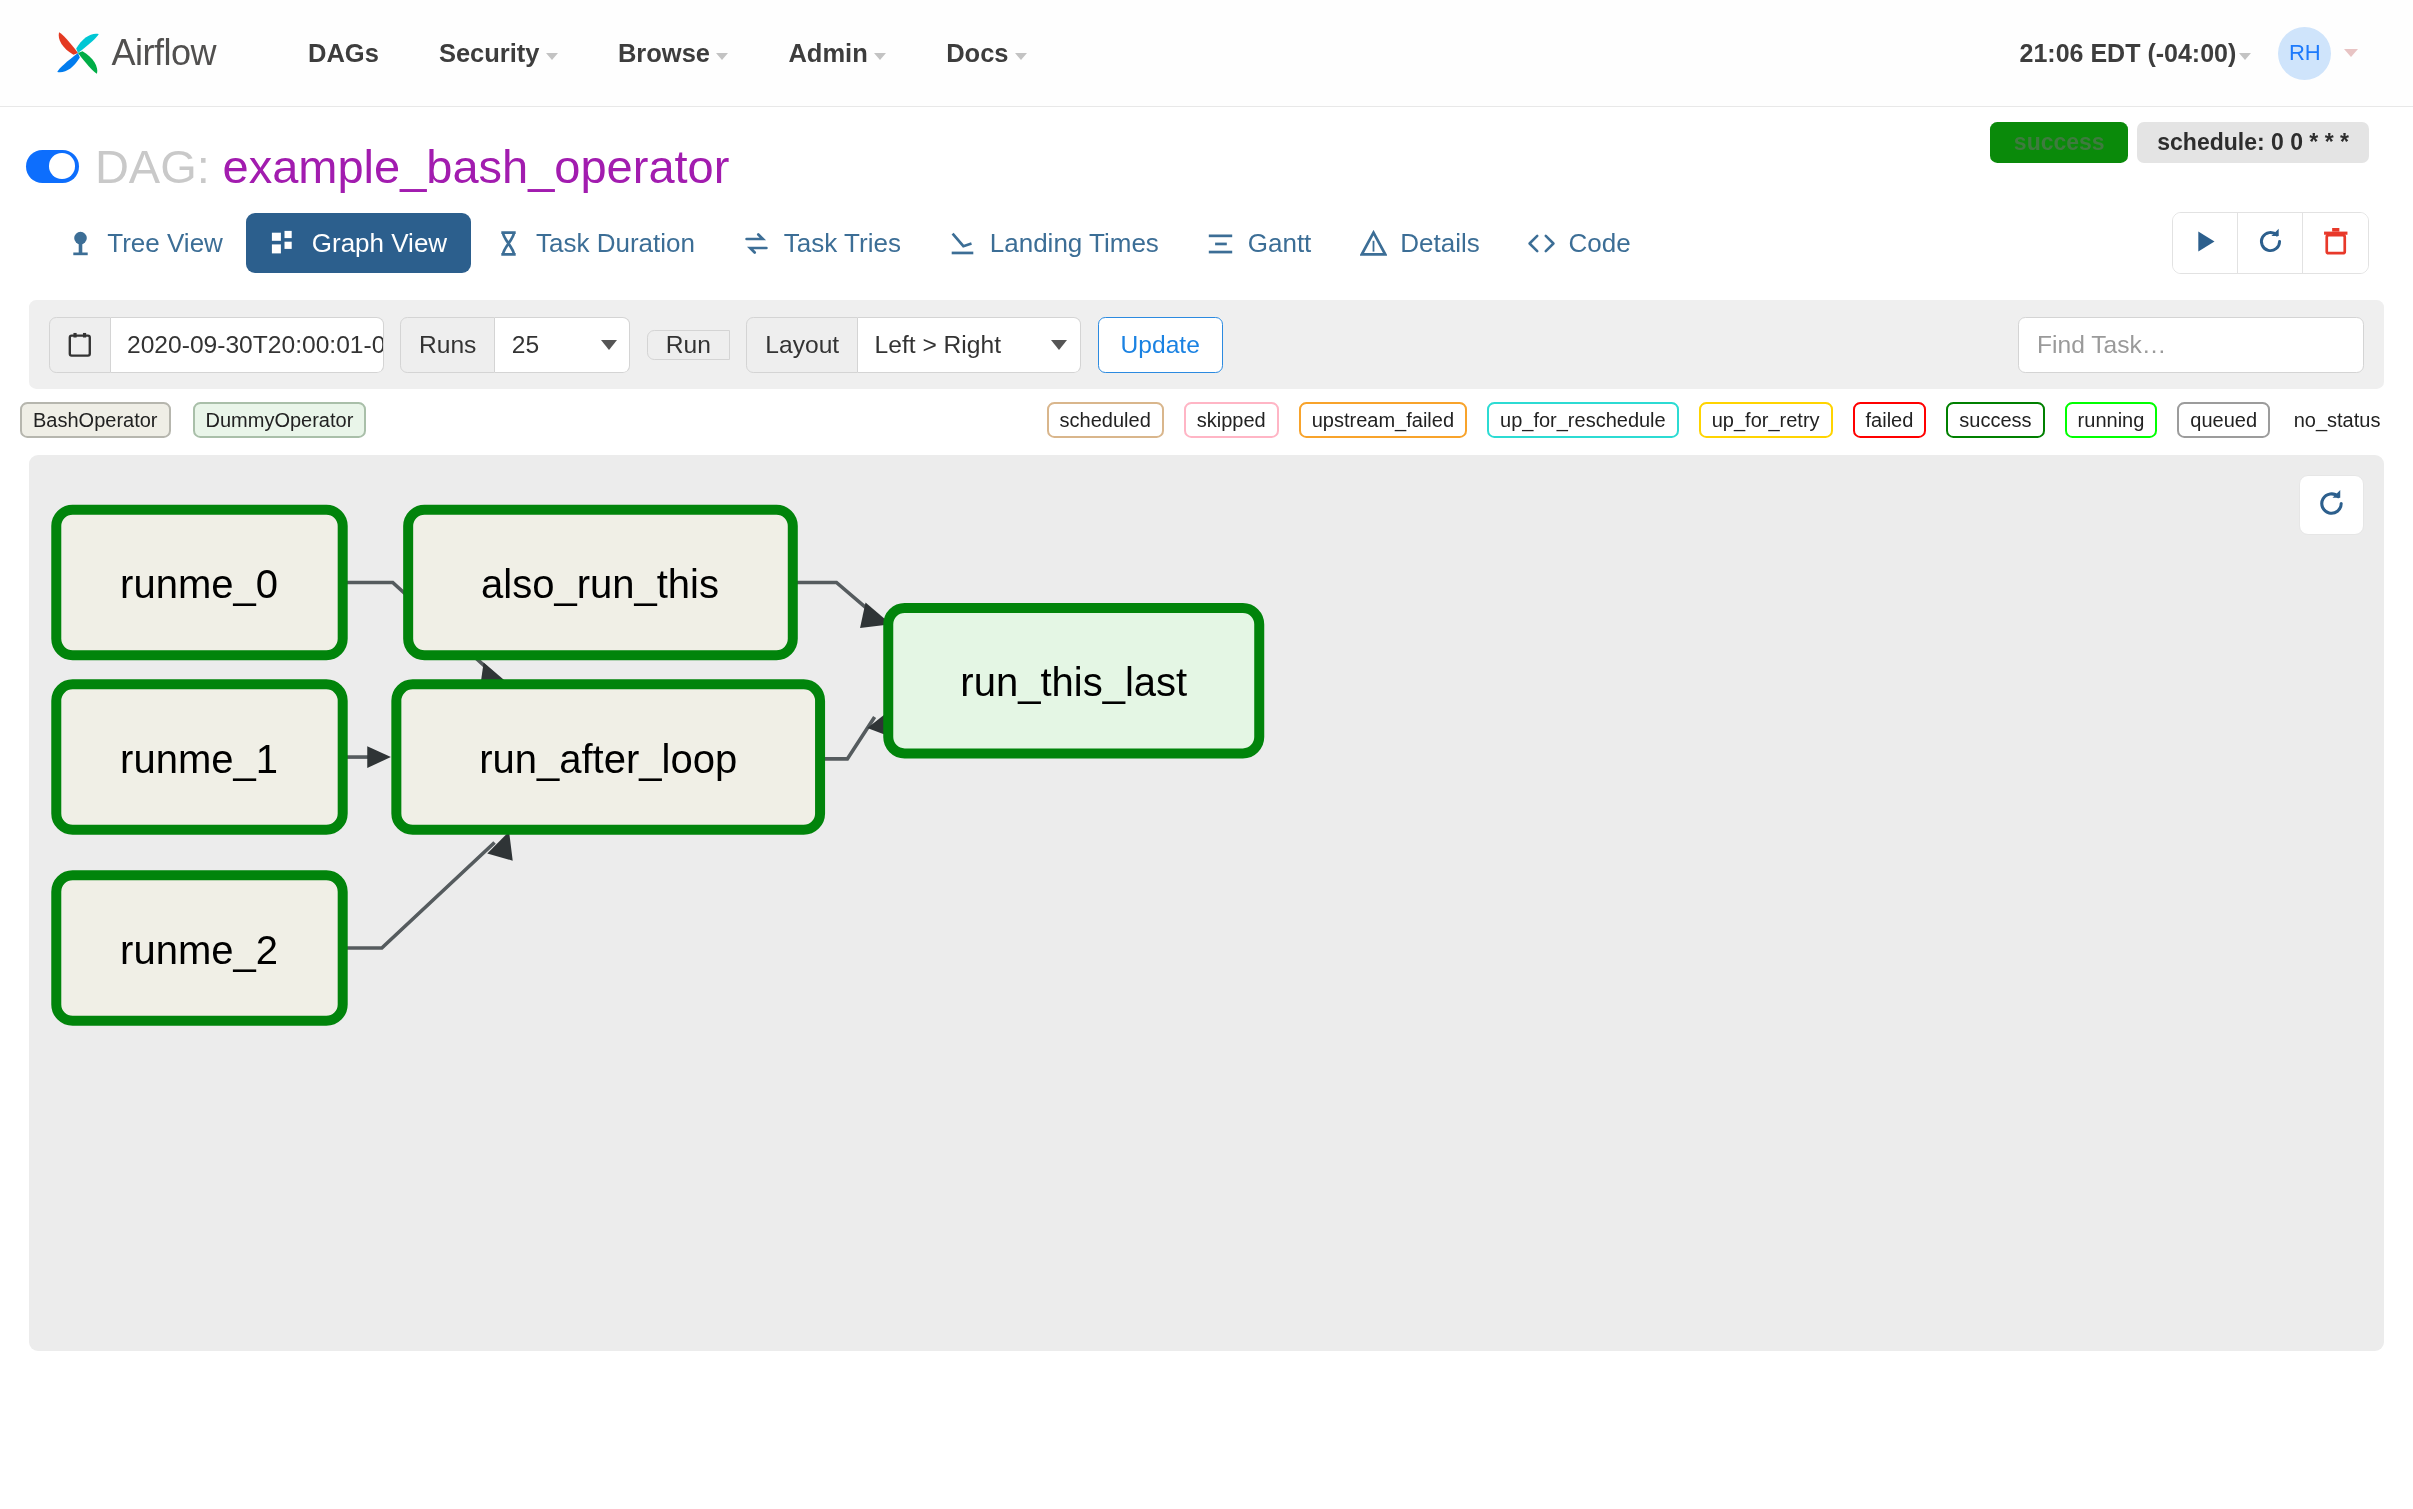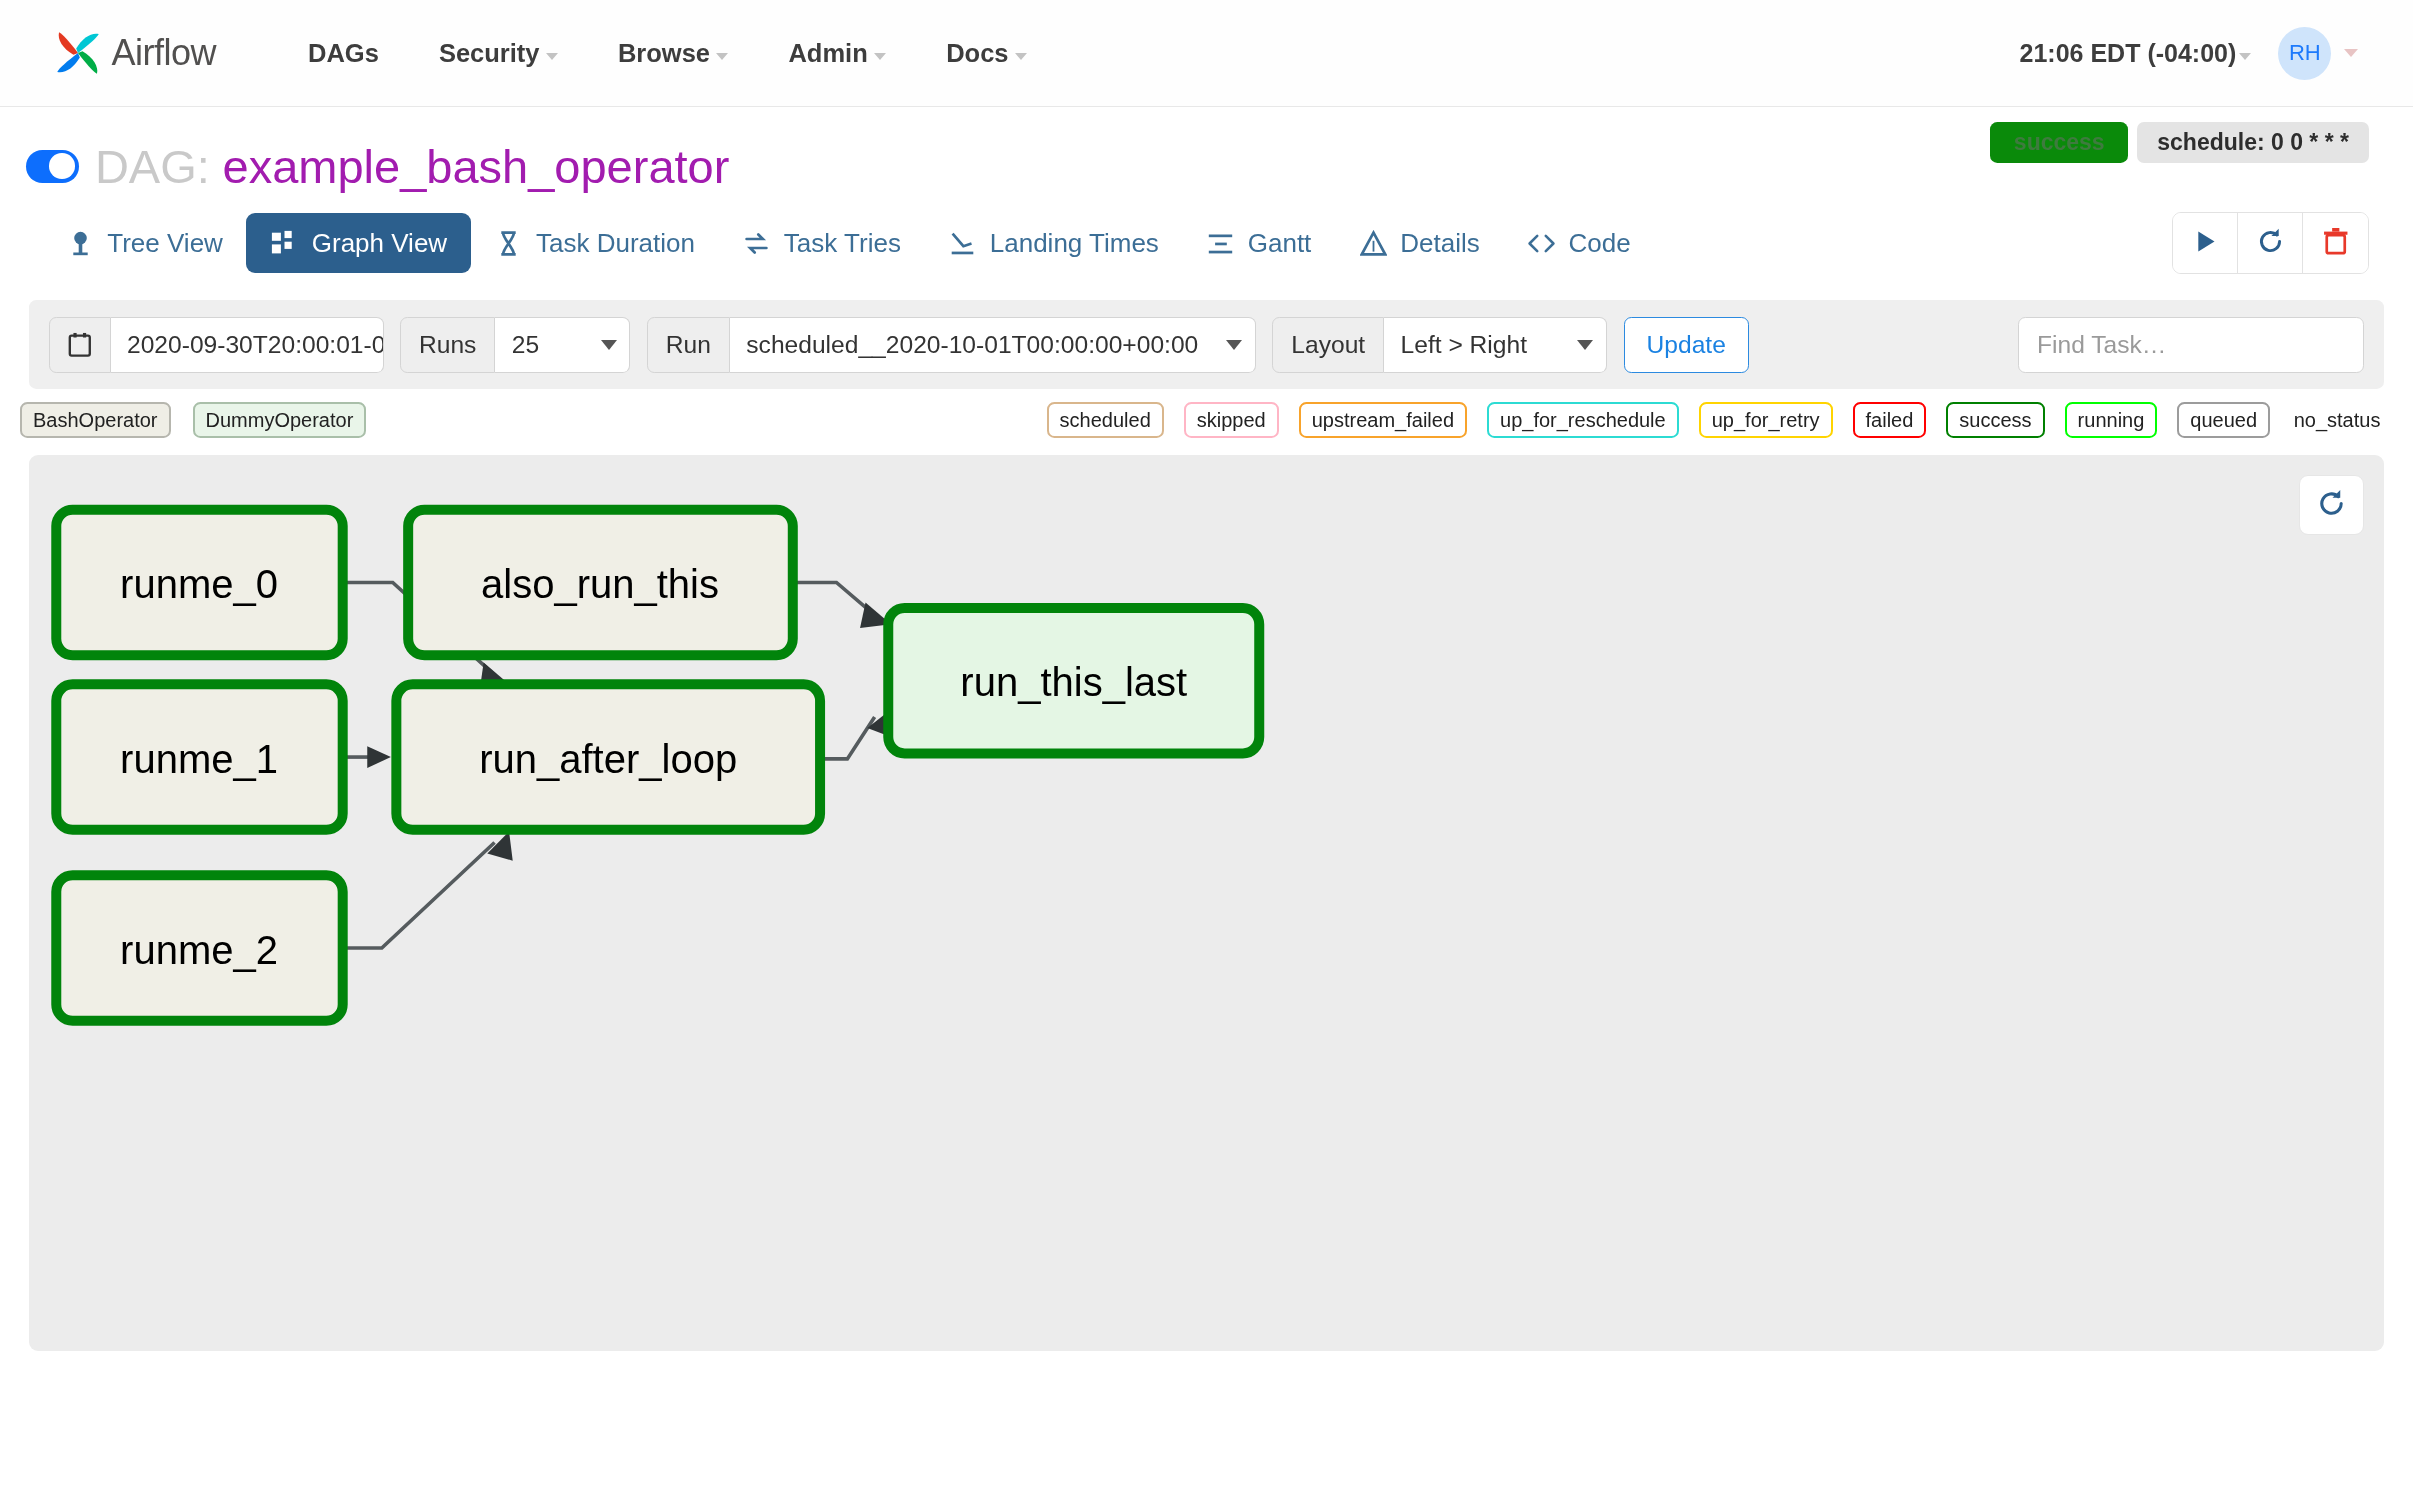--- a/index.html
+++ b/index.html
@@ -408,24 +408,20 @@
     <div class="ig-select" style="width:135px">
       <span>25</span>
       <i class="sel-caret"></i>
     </div>
   </div>
 
   <div class="gap-sm"></div>
 
   <div class="input-group">
     <div class="ig-addon">Run</div>
-    <div class="ig-select" style="width:526px">
-      <span>scheduled__2020-10-01T00:00:00+00:00</span>
-      <i class="sel-caret"></i>
-    </div>
   </div>
 
   <div class="gap-sm"></div>
 
   <div class="input-group">
     <div class="ig-addon">Layout</div>
     <div class="ig-select" style="width:223px">
       <span>Left &gt; Right</span>
       <i class="sel-caret"></i>
     </div>

